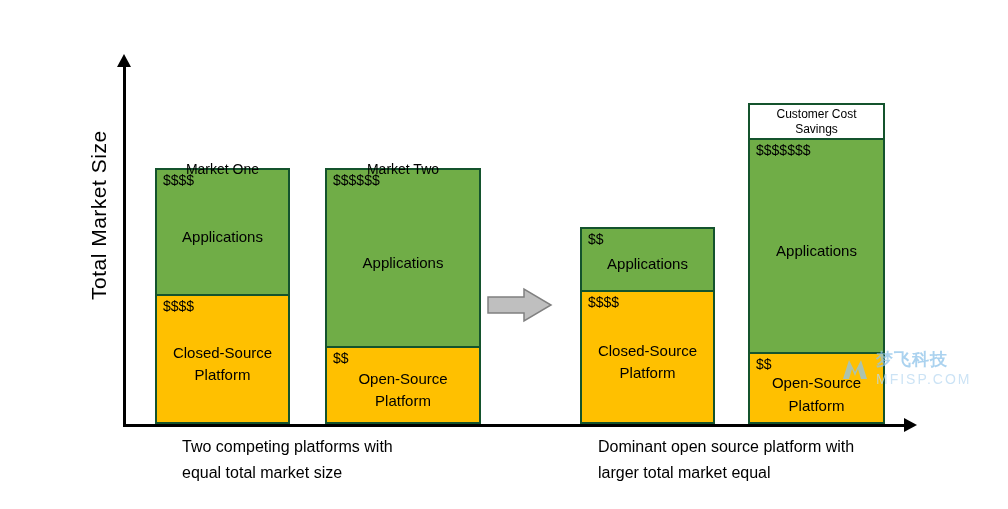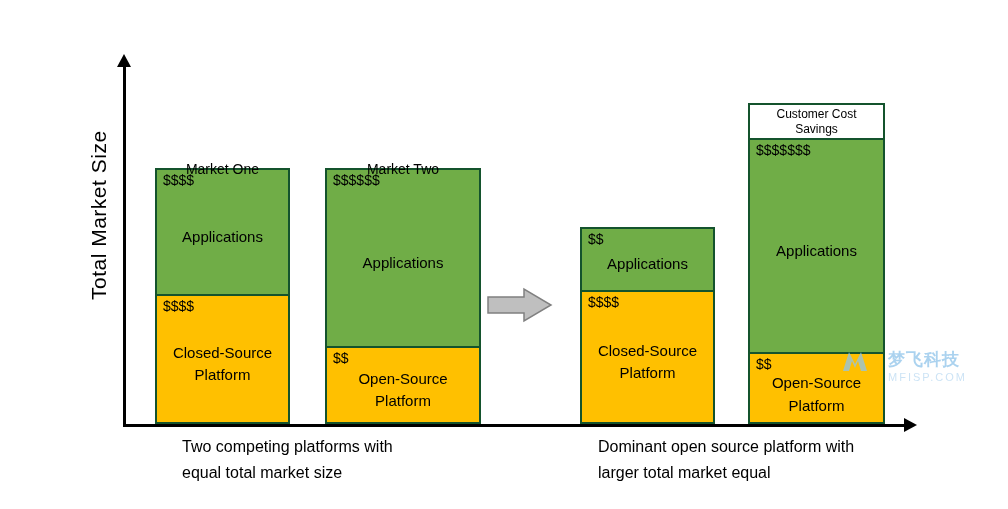--- a/index.html
+++ b/index.html
@@ -65,26 +65,26 @@
   .transition-arrow { position:absolute; left:487px; top:287px; width:66px; height:36px; }
 
   
   .caption { position:absolute; text-align:left; font-size:16px; line-height:1.6; }
   .caption-left  { left:182px; top:434px; width:240px; }
   .caption-right { left:598px; top:434px; width:288px; }
 
   
   .watermark {
     position:absolute; left:842px; top:348px; width:140px;
-    display:flex; align-items:flex-start; gap:20px; opacity:0.75; pointer-events:none;
+    display:flex; align-items:center; gap:8px; opacity:0.75; pointer-events:none;
   }
   .wm-logo { flex:0 0 auto; margin-top:2px; }
   .wm-text { display:flex; flex-direction:column; }
   .wm-brand { font-size:17px; font-weight:bold; color:#8FC4EA; letter-spacing:1px; white-space:nowrap; }
-  .wm-domain { font-size:11px; color:#BBDAF2; letter-spacing:2px; }
+  .wm-domain { font-size:14px; color:#BBDAF2; letter-spacing:2px; }
 </style>
 </head>
 <body>
 
 <div class="canvas">
 
   <div class="y-axis-line"></div>
   <div class="y-arrow"></div>
   <div class="x-axis-line"></div>
   <div class="x-arrow"></div>

